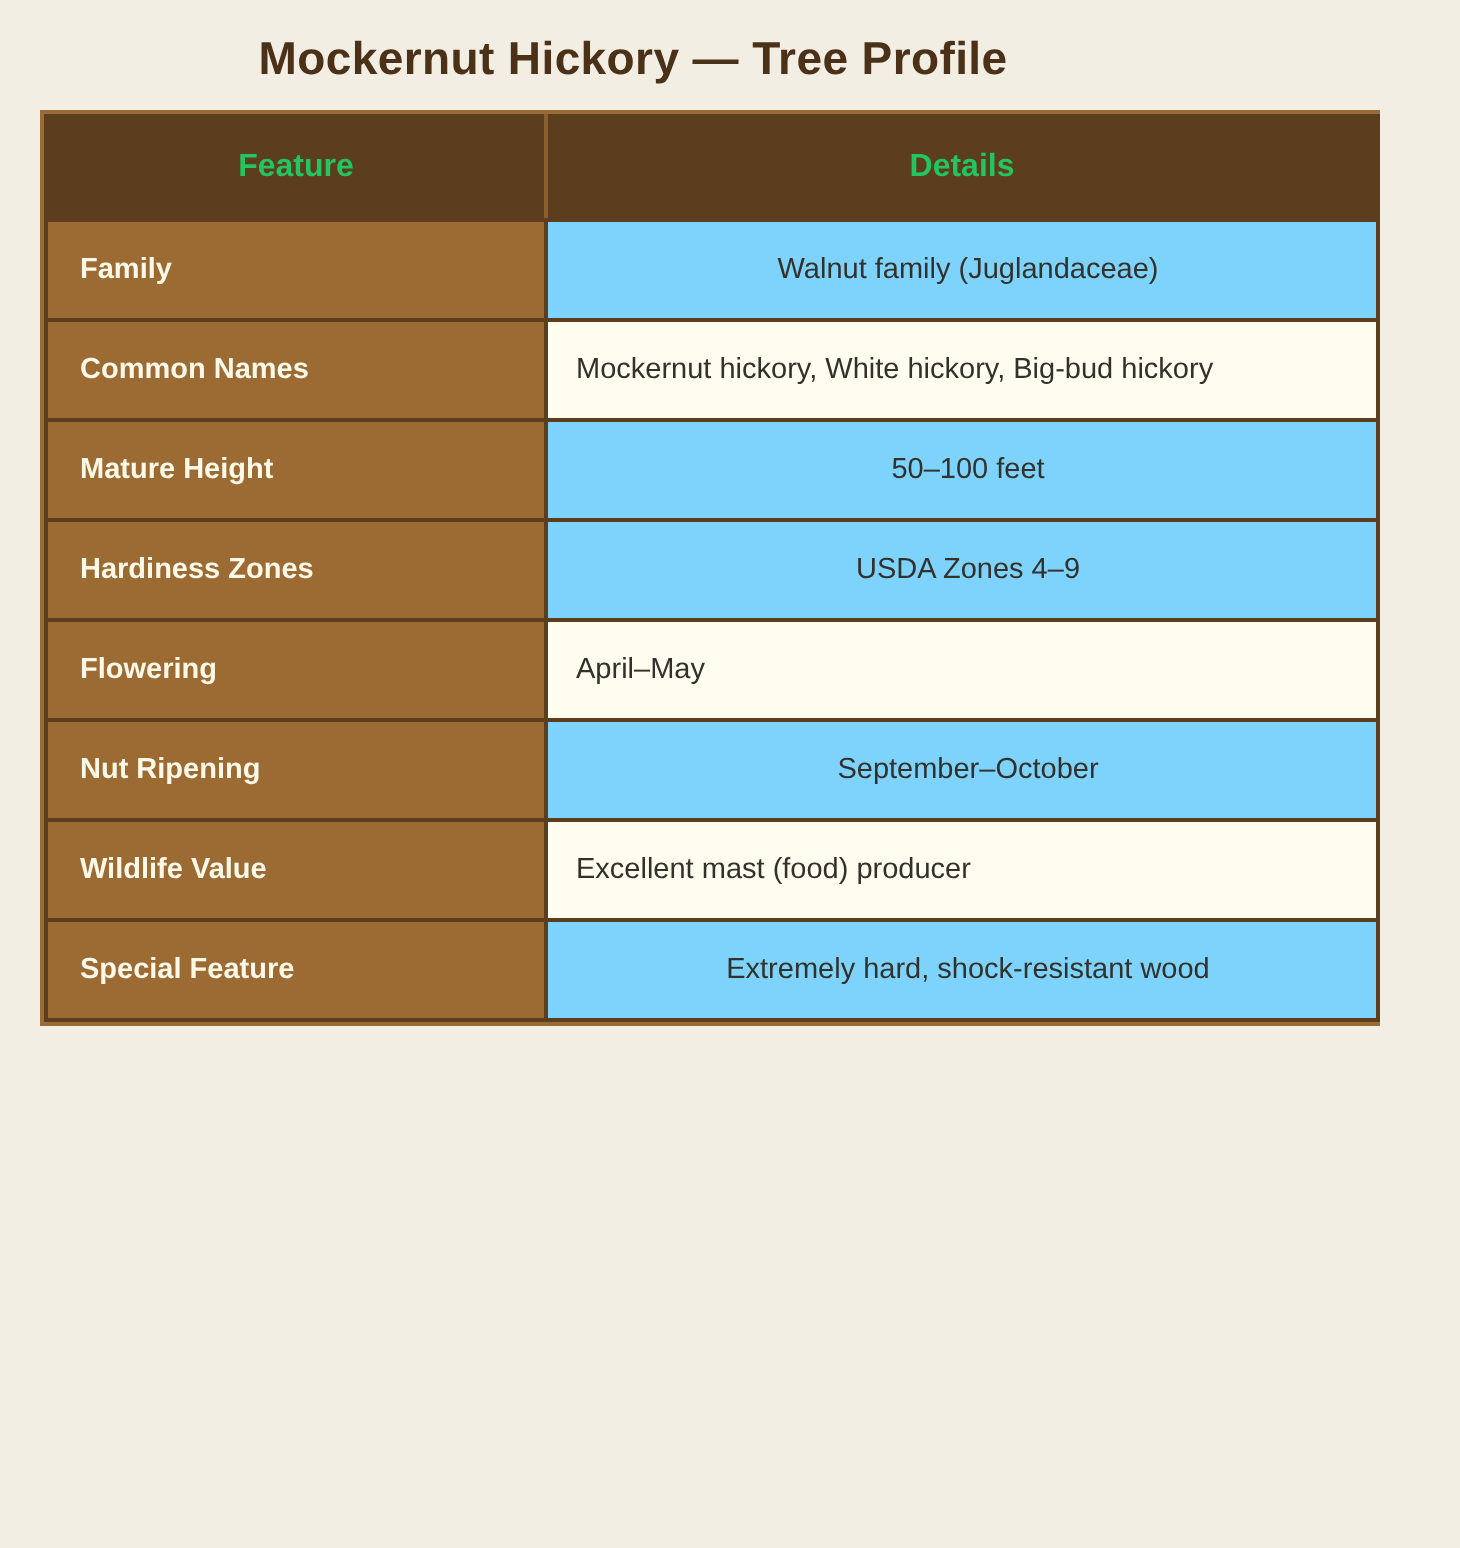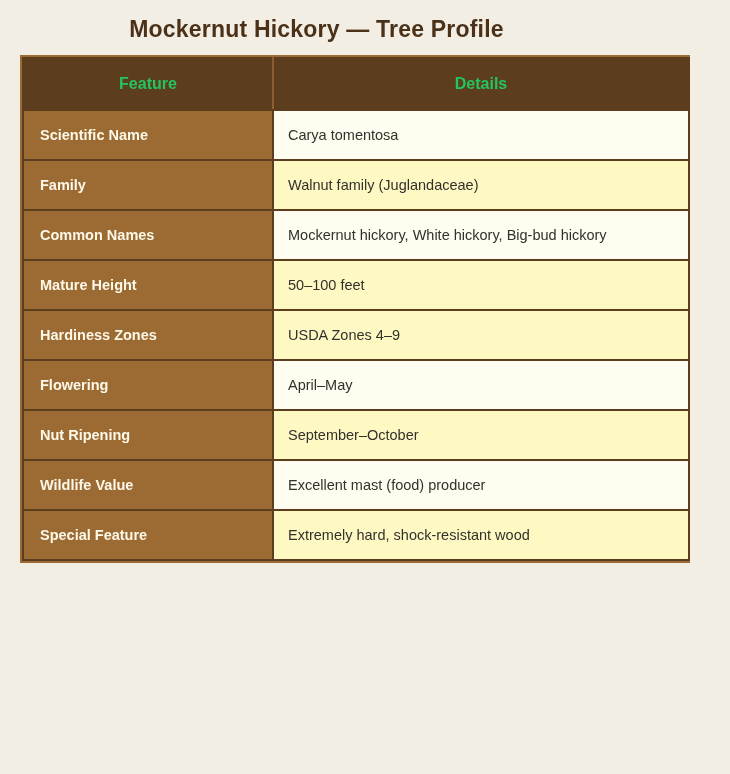--- a/index.html
+++ b/index.html
@@ -86,21 +86,22 @@
     font-size: 14.5px;
     font-weight: normal;
     text-align: left;
     padding: 16px 8px 16px 14px;
     border: 2px solid #5c3d1d;
     box-sizing: border-box;
     white-space: nowrap;
     overflow: visible;
   }
   tbody tr.alt td.details-cell {
-    background: #fef9c3;
+    background: #7dd3fc;
+    text-align: center;
   }
 </style>
 </head>
 <body>
 
 <div class="page">
 
   <h1 class="page-title">Mockernut Hickory — Tree Profile</h1>
 
   <div class="table-wrap">
@@ -109,24 +110,20 @@
         <col class="c-feature">
         <col class="c-details">
       </colgroup>
       <thead>
         <tr>
           <th class="th-feature">Feature</th>
           <th class="th-details">Details</th>
         </tr>
       </thead>
       <tbody id="table-body">
-          <tr>
-            <th class="feature-cell">Scientific Name</th>
-            <td class="details-cell">Carya tomentosa</td>
-          </tr>
           <tr class="alt">
             <th class="feature-cell">Family</th>
             <td class="details-cell">Walnut family (Juglandaceae)</td>
           </tr>
           <tr>
             <th class="feature-cell">Common Names</th>
             <td class="details-cell">Mockernut hickory, White hickory, Big-bud hickory</td>
           </tr>
           <tr class="alt">
             <th class="feature-cell">Mature Height</th>

